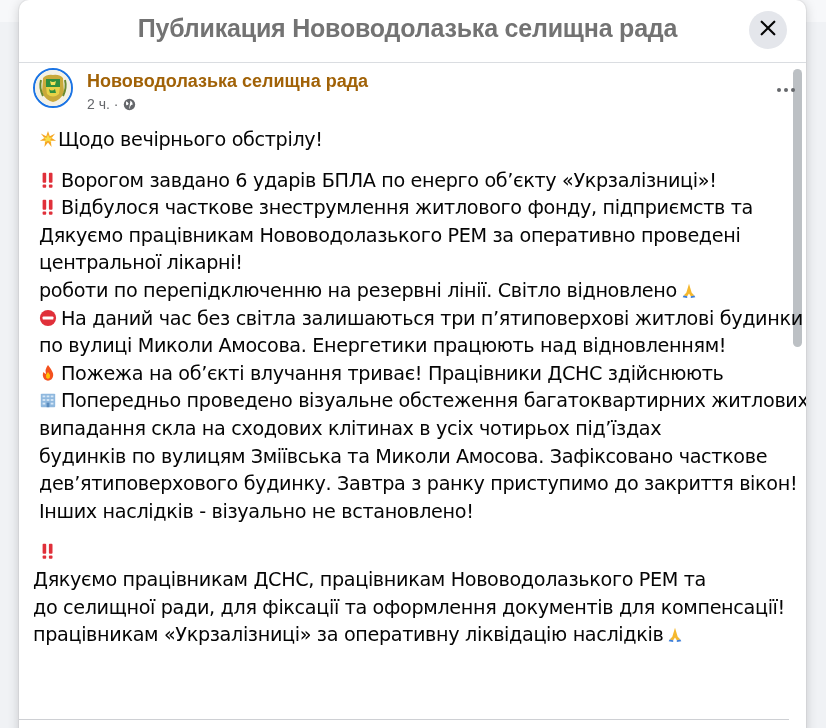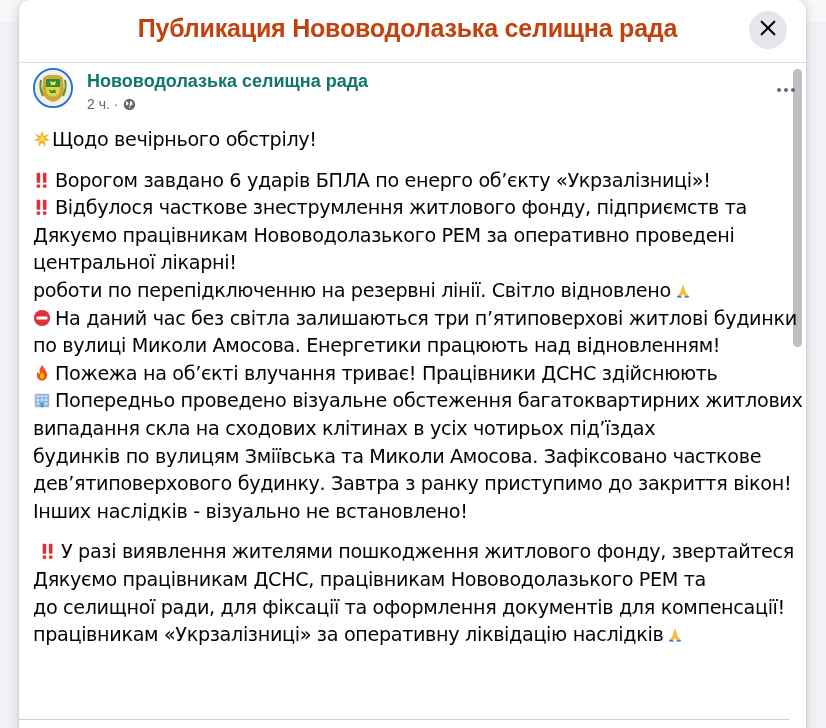--- a/index.html
+++ b/index.html
@@ -40,21 +40,21 @@
       border-bottom: 1px solid #dadde1;
       box-sizing: border-box;
     }
     .modal-title {
       position: absolute;
       left: 0; right: 0;
       top: 14px;
       text-align: center;
       font-size: 25px;
       font-weight: bold;
-      color: #c2410c;
+      color: #737373;
       letter-spacing: -0.2px;
       padding-right: 10px;
     }
     .close-button {
       position: absolute;
       left: 730px;
       top: 11px;
       width: 38px;
       height: 38px;
       border-radius: 50%;
@@ -99,21 +99,21 @@
       box-sizing: border-box;
       background: #ffffff;
       overflow: hidden;
     }
     .avatar svg { width: 36px; height: 36px; display: block; }
     .page-name {
       position: absolute;
       left: 54px; top: 3px;
       font-size: 18px;
       font-weight: bold;
-      color: #0f766e;
+      color: #a16207;
       white-space: nowrap;
     }
     .post-meta {
       position: absolute;
       left: 54px; top: 28px;
       font-size: 14px;
       color: #65676b;
       display: flex;
       align-items: center;
       gap: 3px;
@@ -139,21 +139,21 @@
       left: 14px;
       top: 63px;
       width: 760px;
       font-family: "DejaVu Sans", "Liberation Sans", sans-serif;
       font-size: 19.2px;
       line-height: 27.6px;
       color: #050505;
       letter-spacing: -0.35px;
     }
     .para { margin: 0; }
-    .para.gap-after { margin-bottom: 13px; }
+    .para.gap-after { margin-bottom: 13px; margin-left: 6px; }
     .line { display: block; white-space: nowrap; }
     .emoji {
       display: inline-block;
       width: 18px;
       height: 18px;
       vertical-align: -2px;
       margin-right: 4px;
     }
     .emoji svg { width: 18px; height: 18px; display: block; }
     .emoji.trail { margin-left: 3px; margin-right: 0; }
@@ -306,21 +306,21 @@
 
       <p class="para">
         <span class="line indent">
           <span class="emoji">
             <svg viewBox="0 0 20 20">
                 <rect x="4" y="2" width="4" height="11" rx="1" fill="#e0303a"></rect>
                 <rect x="4" y="15" width="4" height="3.5" rx="1" fill="#e0303a"></rect>
                 <rect x="11" y="2" width="4" height="11" rx="1" fill="#e0303a"></rect>
                 <rect x="11" y="15" width="4" height="3.5" rx="1" fill="#e0303a"></rect>
               </svg>
-          </span><span>У разі виявлення жителями пошкодження житлового фонду, звертайтеся</span>
+          </span>
         </span>
         <span class="line"><span>Дякуємо працівникам ДСНС, працівникам Нововодолазького РЕМ та</span></span>
         <span class="line"><span>до селищної ради, для фіксації та оформлення документів для компенсації!</span></span>
         <span class="line">
           <span>працівникам «Укрзалізниці» за оперативну ліквідацію наслідків</span><span class="emoji trail">
             <svg viewBox="0 0 20 20">
                 <path d="M10 3 L7 13 L4 16 L8 17 L10 14 L12 17 L16 16 L13 13 Z" fill="#f5b82e"></path>
                 <path d="M4 16 L8 17 L8 19 L3 18 Z" fill="#3b7dd8"></path>
                 <path d="M16 16 L12 17 L12 19 L17 18 Z" fill="#3b7dd8"></path>
               </svg>

